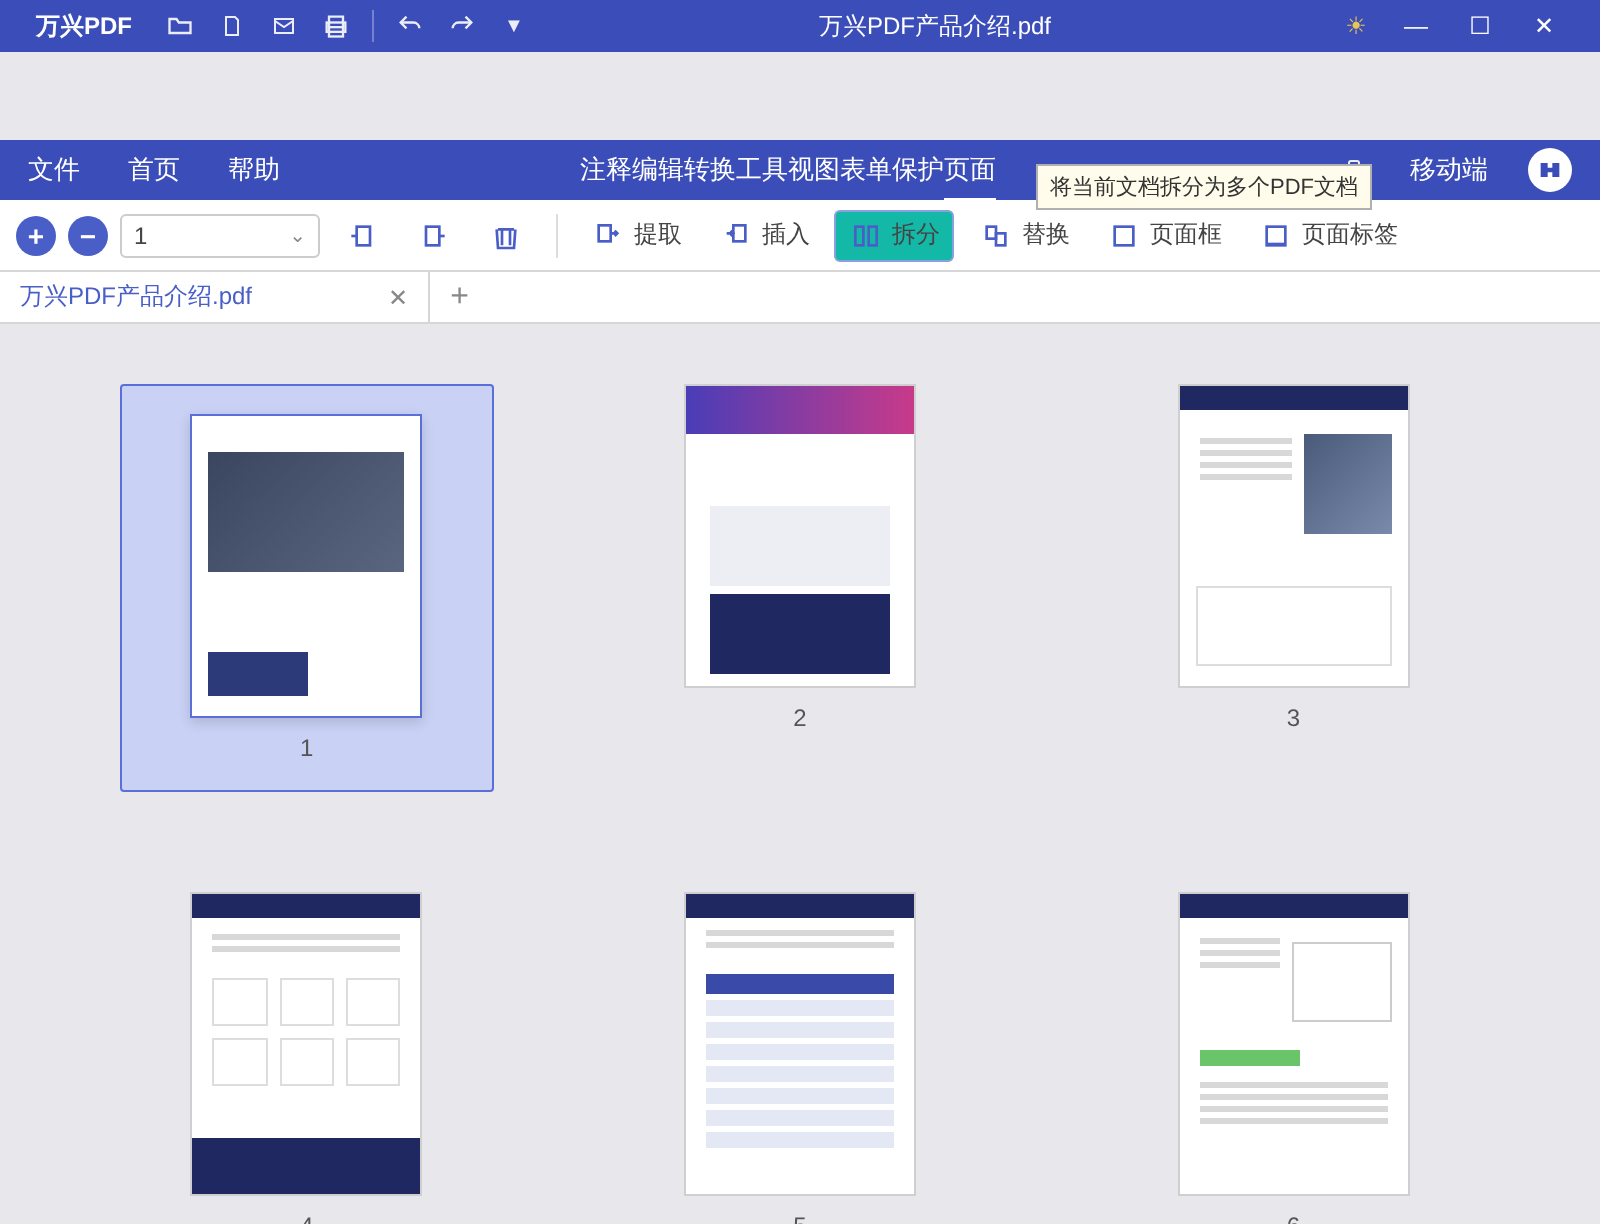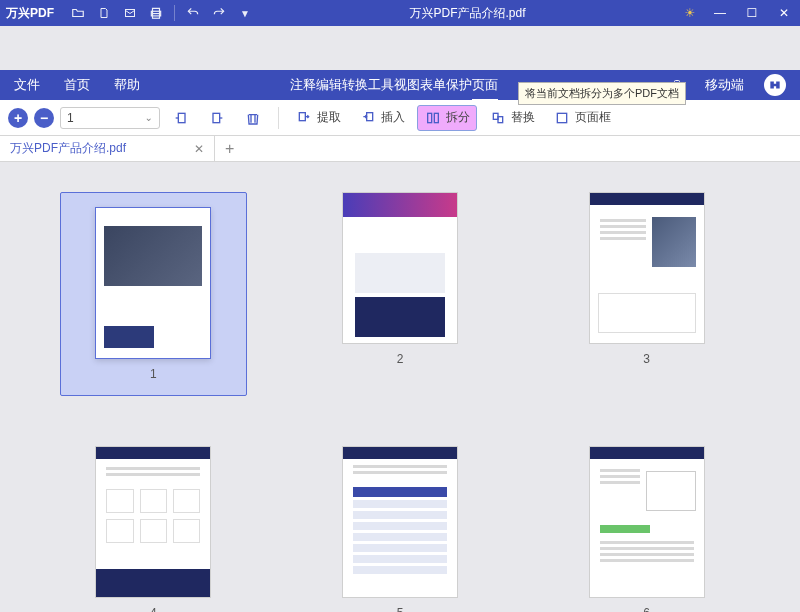--- a/index.html
+++ b/index.html
@@ -1,19 +1,19 @@
 <!DOCTYPE html>
 <html><head>
   <meta charset="utf-8">
   <style>
     * { margin: 0; padding: 0; box-sizing: border-box; font-family: "Microsoft YaHei", sans-serif; }
     body { width: 800px; height: 612px; background: #e8e8ec; overflow: hidden; }
 
     
-    .titlebar { height: 26px; background: #3b4db8; display: flex; align-items: center; color: #fff; font-size: 12px; padding: 0 6px; }
+    .titlebar { height: 26px; background: #3b4db8; display: flex; align-items: center; color: #fff; font-size: 12px; padding: 0 18px; }
     .titlebar .left { display: flex; align-items: center; gap: 10px; }
     .titlebar .left .app { font-weight: bold; margin-right: 6px; }
     .titlebar .center { flex: 1; text-align: center; }
     .titlebar .right { display: flex; align-items: center; gap: 12px; }
     .win-btn { width: 20px; text-align: center; cursor: pointer; }
     .tb-icon { width: 16px; height: 16px; display: inline-flex; align-items: center; justify-content: center; opacity: 0.9; }
     .tb-sep { width: 1px; height: 16px; background: rgba(255,255,255,0.3); }
 
     
     .menubar { height: 30px; background: #3b4db8; display: flex; align-items: center; color: #fff; font-size: 13px; padding: 0 14px; margin-top: 44px; }
@@ -28,21 +28,21 @@
     
     .toolbar { height: 36px; background: #fff; border-bottom: 1px solid #d6d6d6; display: flex; align-items: center; padding: 0 8px; gap: 6px; font-size: 12px; color: #444; }
     .toolbar .circle-btn { width: 20px; height: 20px; border-radius: 50%; display: flex; align-items: center; justify-content: center; color: #fff; font-size: 14px; font-weight: bold; }
     .plus { background: #4a5ec8; }
     .minus { background: #4a5ec8; }
     .page-input { width: 100px; height: 22px; border: 1px solid #ccc; border-radius: 3px; padding: 0 6px; font-size: 12px; display:flex; align-items:center; justify-content:space-between;}
     .page-input .chev { font-size:10px; color:#888;}
     .tool-btn { display: flex; align-items: center; gap: 4px; padding: 3px 6px; cursor: pointer; border-radius: 3px; }
     .tool-btn .ic { width: 18px; height: 18px; display: inline-flex; align-items: center; justify-content: center; }
     .tool-sep { width: 1px; height: 22px; background: #ddd; margin: 0 4px; }
-    .tool-btn.highlight { border: 1px solid #88a0e0; background: #f0abfc; }
+    .tool-btn.highlight { border: 1px solid #88a0e0; background: #14b8a6; }
 
     
     .tooltip { position: absolute; top: 82px; left: 518px; background: #fffceb; border: 1px solid #b0b0b0; font-size: 11px; padding: 3px 6px; color: #333; z-index: 10; }
 
     
     .tabbar { height: 26px; background: #fff; border-bottom: 1px solid #d6d6d6; display: flex; align-items: center; font-size: 12px; }
     .tab { display: flex; align-items: center; gap: 8px; padding: 0 10px; height: 100%; color: #4a5ec8; border-right: 1px solid #d6d6d6; }
     .tab .close { color: #888; cursor: pointer; margin-left: 60px; }
     .tab-add { padding: 0 10px; color: #888; cursor: pointer; font-size: 16px; }
 
@@ -230,20 +230,29 @@
       <span>替换</span>
     </span>
   <span class="tool-btn">
       <span class="ic">
         <svg width="16" height="16" viewBox="0 0 24 24" fill="none" stroke="#4a5ec8" stroke-width="2">
           <rect x="5" y="5" width="14" height="14"></rect>
         </svg>
       </span>
       <span>页面框</span>
     </span>
+  <span class="tool-btn">
+      <span class="ic">
+        <svg width="16" height="16" viewBox="0 0 24 24" fill="none" stroke="#4a5ec8" stroke-width="2">
+          <rect x="5" y="5" width="14" height="14"></rect>
+          <path d="M5 18h14"></path>
+        </svg>
+      </span>
+      <span>页面标签</span>
+    </span>
 </div>
 
 <div class="tooltip">将当前文档拆分为多个PDF文档</div>
 
 <div class="tabbar">
   <div class="tab">
     <span>万兴PDF产品介绍.pdf</span>
     <span class="close">✕</span>
   </div>
   <span class="tab-add">+</span>

